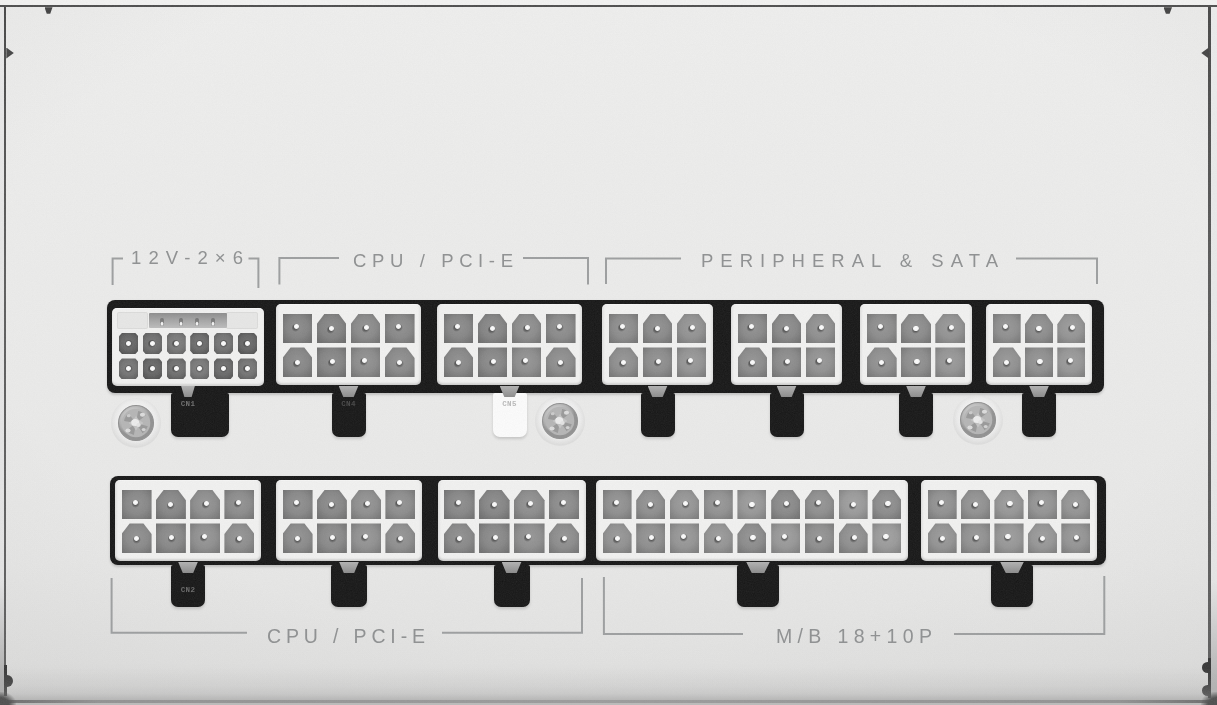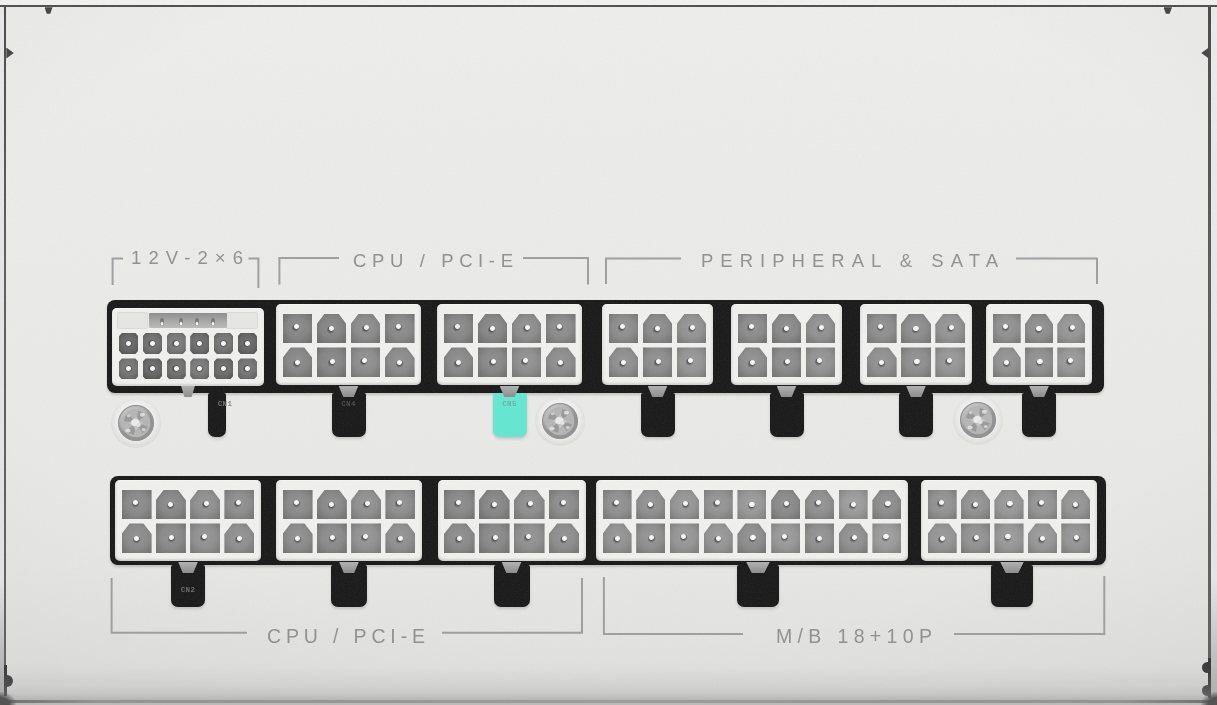--- a/index.html
+++ b/index.html
@@ -65,33 +65,33 @@
       <text x="353" y="266.5" font-family="Liberation Sans, sans-serif" font-size="18.5" fill="#8c8e8f" textLength="160" lengthAdjust="spacing">CPU / PCI-E</text>
       <text x="701" y="266.5" font-family="Liberation Sans, sans-serif" font-size="18.5" fill="#8c8e8f" textLength="297" lengthAdjust="spacing">PERIPHERAL &amp; SATA</text>
       <text x="267" y="642.5" font-family="Liberation Sans, sans-serif" font-size="19.5" fill="#8c8e8f" textLength="158" lengthAdjust="spacing">CPU / PCI-E</text>
       <text x="776" y="642.5" font-family="Liberation Sans, sans-serif" font-size="19.5" fill="#8c8e8f" textLength="156" lengthAdjust="spacing">M/B 18+10P</text>
     </svg>
 
 <div style="position:absolute;left:107px;top:299.5px;width:997px;height:93px;background:#0e0e0e;border-radius:8px;box-shadow:0 1.5px 2.5px rgba(0,0,0,.18);"></div>
 
 <div style="position:absolute;left:110px;top:476px;width:996px;height:88.5px;background:#0e0e0e;border-radius:8px;box-shadow:0 1.5px 2.5px rgba(0,0,0,.18);"></div>
 
-<div style="position:absolute;left:171.0px;top:392.5px;width:18px;height:44.5px;background:#0e0e0e;border-radius:2px 2px 7px 7px;box-shadow:0 2px 3px rgba(0,0,0,.16);margin-left:37px;">
+<div style="position:absolute;left:171.0px;top:392.5px;width:58px;height:44.5px;background:#0e0e0e;border-radius:2px 2px 7px 7px;box-shadow:0 2px 3px rgba(0,0,0,.16);">
       <div style="position:absolute;left:0;top:7px;width:34px;text-align:center;font:bold 7.5px 'Liberation Mono',monospace;color:rgba(115,115,115,0.9);letter-spacing:0.4px;">CN1</div>
     </div>
 
 <div style="position:absolute;left:181.0px;top:385.5px;width:14px;height:11.5px;background:linear-gradient(180deg,#b1b1b1,#888888);clip-path:polygon(0 0,100% 0,76% 100%,24% 100%);"></div>
 
 <div style="position:absolute;left:331.5px;top:392.5px;width:34px;height:44.5px;background:#0e0e0e;border-radius:2px 2px 7px 7px;box-shadow:0 2px 3px rgba(0,0,0,.16);">
       <div style="position:absolute;left:0;top:7px;width:34px;text-align:center;font:bold 7.5px 'Liberation Mono',monospace;color:rgba(115,115,115,0.5);letter-spacing:0.4px;">CN4</div>
     </div>
 
 <div style="position:absolute;left:338.5px;top:385.5px;width:20px;height:11.5px;background:linear-gradient(180deg,#b1b1b1,#888888);clip-path:polygon(0 0,100% 0,76% 100%,24% 100%);"></div>
 
-<div style="position:absolute;left:492.5px;top:392.5px;width:34px;height:44.5px;background:#5eead4;border-radius:2px 2px 7px 7px;box-shadow:0 2px 3px rgba(0,0,0,.16);">
+<div style="position:absolute;left:492.5px;top:392.5px;width:34px;height:44.5px;background:#ffffff;border-radius:2px 2px 7px 7px;box-shadow:0 2px 3px rgba(0,0,0,.16);">
       <div style="position:absolute;left:0;top:7px;width:34px;text-align:center;font:bold 7.5px 'Liberation Mono',monospace;color:rgba(115,115,115,0.5);letter-spacing:0.4px;">CN5</div>
     </div>
 
 <div style="position:absolute;left:499.5px;top:385.5px;width:20px;height:11.5px;background:linear-gradient(180deg,#b1b1b1,#888888);clip-path:polygon(0 0,100% 0,76% 100%,24% 100%);"></div>
 
 <div style="position:absolute;left:640.5px;top:392.5px;width:34px;height:44.5px;background:#0e0e0e;border-radius:2px 2px 7px 7px;box-shadow:0 2px 3px rgba(0,0,0,.16);"></div>
 
 <div style="position:absolute;left:647.5px;top:385.5px;width:20px;height:11.5px;background:linear-gradient(180deg,#b1b1b1,#888888);clip-path:polygon(0 0,100% 0,76% 100%,24% 100%);"></div>
 
 <div style="position:absolute;left:769.5px;top:392.5px;width:34px;height:44.5px;background:#0e0e0e;border-radius:2px 2px 7px 7px;box-shadow:0 2px 3px rgba(0,0,0,.16);"></div>

